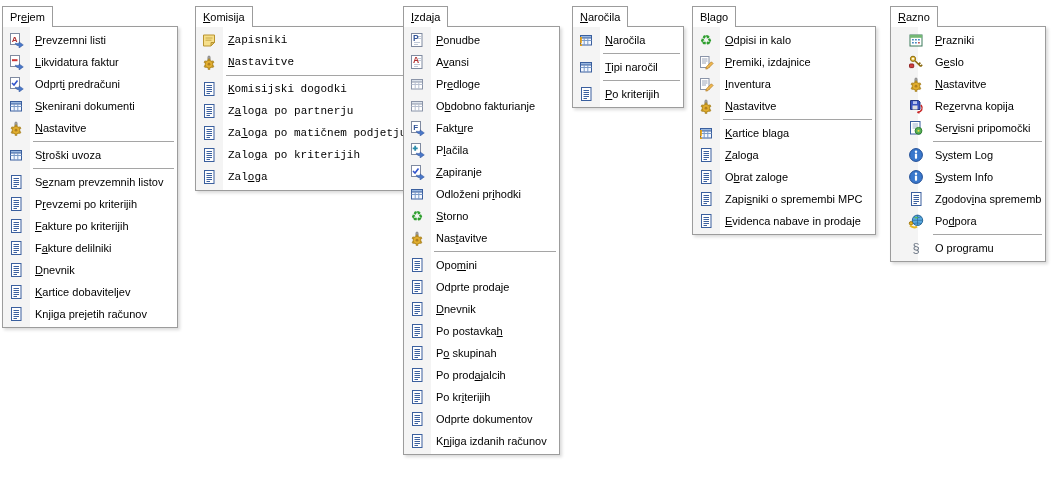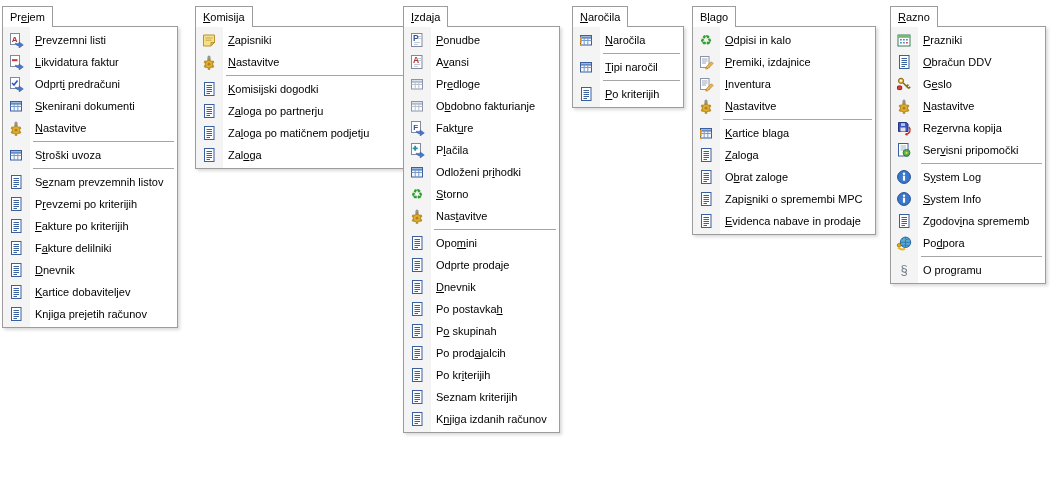--- a/index.html
+++ b/index.html
@@ -153,21 +153,21 @@
               <rect x="3.5" y="1.5" width="9.5" height="13" fill="#fefefe" stroke="#3a5f9e"></rect>
               <path stroke="#3a5f9e" d="M5.5 4.5h5.5M5.5 6.5h5.5M5.5 8.5h5.5M5.5 10.5h5.5M5.5 12.5h3.5" fill="none"></path>
             </svg>
           </span>
           <span class="lbl">Kn<u>j</u>iga prejetih računov</span>
         </div>
       </div>
     </div>
     <div class="menu" style="left: 195px;">
       <div class="tab"><span><u>K</u>omisija</span></div>
-      <div class="panel" style="width: 228px;">
+      <div class="panel" style="width: 228px; font-family: Liberation Mono, monospace;">
         <div class="item">
           <span class="ico">
             <svg width="16" height="16" viewBox="0 0 16 16">
               <path d="M2.5 3h11v7.5L10 14H2.5z" fill="#f6df8a" stroke="#b99430"></path>
               <path d="M13.5 10.5L10 14v-3.5z" fill="#dfc05e" stroke="#b99430"></path>
               <path d="M4.5 6h7M4.5 8.2h6" stroke="#c8a848" fill="none"></path>
             </svg>
           </span>
           <span class="lbl"><u>Z</u>apisniki</span>
         </div>
@@ -214,20 +214,29 @@
           </span>
           <span class="lbl">Za<u>l</u>oga po matičnem podjetju</span>
         </div>
         <div class="item">
           <span class="ico">
             <svg width="16" height="16" viewBox="0 0 16 16">
               <rect x="3.5" y="1.5" width="9.5" height="13" fill="#fefefe" stroke="#3a5f9e"></rect>
               <path stroke="#3a5f9e" d="M5.5 4.5h5.5M5.5 6.5h5.5M5.5 8.5h5.5M5.5 10.5h5.5M5.5 12.5h3.5" fill="none"></path>
             </svg>
           </span>
+          <span class="lbl">Zalo<u>g</u>a po kriterijih</span>
+        </div>
+        <div class="item">
+          <span class="ico">
+            <svg width="16" height="16" viewBox="0 0 16 16">
+              <rect x="3.5" y="1.5" width="9.5" height="13" fill="#fefefe" stroke="#3a5f9e"></rect>
+              <path stroke="#3a5f9e" d="M5.5 4.5h5.5M5.5 6.5h5.5M5.5 8.5h5.5M5.5 10.5h5.5M5.5 12.5h3.5" fill="none"></path>
+            </svg>
+          </span>
           <span class="lbl">Zal<u>o</u>ga</span>
         </div>
       </div>
     </div>
     <div class="menu" style="left: 403px;">
       <div class="tab"><span><u>I</u>zdaja</span></div>
       <div class="panel" style="width: 157px;">
         <div class="item">
           <span class="ico">
             <svg width="16" height="16" viewBox="0 0 16 16">
@@ -280,20 +289,30 @@
         </div>
         <div class="item">
           <span class="ico">
             <svg width="16" height="16" viewBox="0 0 16 16">
               <rect x="2.5" y="1.5" width="9" height="11" fill="#fff" stroke="#7f8aa0"></rect>
               <path d="M6.2 3.8v5M3.7 6.3h5" stroke="#2a8aaa" stroke-width="1.8" fill="none"></path>
               <path d="M7.2 11.2c.6 1.8 2.4 2.6 3.9 2.6V16l4.2-3.1-4.2-3v1.6c-2 0-2.9-.2-3.9-.3z" fill="#4a78c8" stroke="#2a4f98" stroke-width="0.5"></path>
             </svg>
           </span>
           <span class="lbl">P<u>l</u>ačila</span>
+        </div>
+        <div class="item">
+          <span class="ico">
+            <svg width="16" height="16" viewBox="0 0 16 16">
+              <rect x="2.5" y="1.5" width="9" height="11" fill="#fff" stroke="#7f8aa0"></rect>
+              <path d="M4 7l2 2 3.5-4.5" stroke="#3355cc" stroke-width="1.6" fill="none"></path>
+              <path d="M7.2 11.2c.6 1.8 2.4 2.6 3.9 2.6V16l4.2-3.1-4.2-3v1.6c-2 0-2.9-.2-3.9-.3z" fill="#4a78c8" stroke="#2a4f98" stroke-width="0.5"></path>
+            </svg>
+          </span>
+          <span class="lbl"><u>Z</u>apiranje</span>
         </div>
         <div class="item">
           <span class="ico">
             <svg width="16" height="16" viewBox="0 0 16 16">
               <rect x="2.5" y="3.5" width="11" height="9.5" fill="#f4f8ff" stroke="#3a5f9e"></rect>
               <rect x="2.5" y="3.5" width="11" height="2.5" fill="#9ab8e0" stroke="#3a5f9e"></rect>
               <path stroke="#7a9ac8" d="M2.5 8.5h11M6.2 6v7.2M9.8 6v7.2" fill="none"></path>
             </svg>
           </span>
           <span class="lbl">Odloženi pr<u>i</u>hodki</span>
@@ -383,21 +402,21 @@
           </span>
           <span class="lbl">Po kr<u>i</u>terijih</span>
         </div>
         <div class="item">
           <span class="ico">
             <svg width="16" height="16" viewBox="0 0 16 16">
               <rect x="3.5" y="1.5" width="9.5" height="13" fill="#fefefe" stroke="#3a5f9e"></rect>
               <path stroke="#3a5f9e" d="M5.5 4.5h5.5M5.5 6.5h5.5M5.5 8.5h5.5M5.5 10.5h5.5M5.5 12.5h3.5" fill="none"></path>
             </svg>
           </span>
-          <span class="lbl">Seznam kriterijih</span>
+          <span class="lbl">Odprte dokumentov</span>
         </div>
         <div class="item">
           <span class="ico">
             <svg width="16" height="16" viewBox="0 0 16 16">
               <rect x="3.5" y="1.5" width="9.5" height="13" fill="#fefefe" stroke="#3a5f9e"></rect>
               <path stroke="#3a5f9e" d="M5.5 4.5h5.5M5.5 6.5h5.5M5.5 8.5h5.5M5.5 10.5h5.5M5.5 12.5h3.5" fill="none"></path>
             </svg>
           </span>
           <span class="lbl">K<u>n</u>jiga izdanih računov</span>
         </div>
@@ -529,50 +548,41 @@
               <rect x="3.5" y="1.5" width="9.5" height="13" fill="#fefefe" stroke="#3a5f9e"></rect>
               <path stroke="#3a5f9e" d="M5.5 4.5h5.5M5.5 6.5h5.5M5.5 8.5h5.5M5.5 10.5h5.5M5.5 12.5h3.5" fill="none"></path>
             </svg>
           </span>
           <span class="lbl"><u>E</u>videnca nabave in prodaje</span>
         </div>
       </div>
     </div>
     <div class="menu" style="left: 890px;">
       <div class="tab"><span><u>R</u>azno</span></div>
-      <div class="panel" style="width: 156px;">
+      <div class="panel" style="width: 156px; padding-left: 12px;">
         <div class="item">
           <span class="ico">
             <svg width="16" height="16" viewBox="0 0 16 16">
               <rect x="2" y="3" width="12" height="11" fill="#fff" stroke="#3a7a5a"></rect>
               <rect x="2" y="3" width="12" height="2.8" fill="#74b874"></rect>
               <g fill="#4a8ac0">
                 <rect x="4" y="7" width="1.8" height="1.5"></rect>
                 <rect x="7" y="7" width="1.8" height="1.5"></rect>
                 <rect x="10" y="7" width="1.8" height="1.5"></rect>
                 <rect x="4" y="10" width="1.8" height="1.5"></rect>
                 <rect x="7" y="10" width="1.8" height="1.5"></rect>
               </g>
               <rect x="10" y="10" width="1.8" height="1.5" fill="#c05050"></rect>
             </svg>
           </span>
           <span class="lbl"><u>P</u>razniki</span>
         </div>
         <div class="item">
           <span class="ico">
             <svg width="16" height="16" viewBox="0 0 16 16">
-              <rect x="3.5" y="1.5" width="9.5" height="13" fill="#fefefe" stroke="#3a5f9e"></rect>
-              <path stroke="#3a5f9e" d="M5.5 4.5h5.5M5.5 6.5h5.5M5.5 8.5h5.5M5.5 10.5h5.5M5.5 12.5h3.5" fill="none"></path>
-            </svg>
-          </span>
-          <span class="lbl"><u>O</u>bračun DDV</span>
-        </div>
-        <div class="item">
-          <span class="ico">
-            <svg width="16" height="16" viewBox="0 0 16 16">
               <rect x="1.5" y="10" width="4.2" height="3.6" rx="0.8" fill="#d04040" stroke="#902020"></rect>
               <g stroke="#8a6a10" fill="#e8c040">
                 <circle cx="5" cy="4.8" r="2.6"></circle>
                 <path d="M7 6.8l5.5 5.5M10.6 10.4l1.8-1.8M12.6 12.4l1.6-1.6" stroke-width="1.6" fill="none"></path>
               </g>
               <circle cx="5" cy="4.8" r="1" fill="#fff"></circle>
             </svg>
           </span>
           <span class="lbl">G<u>e</u>slo</span>
         </div>

